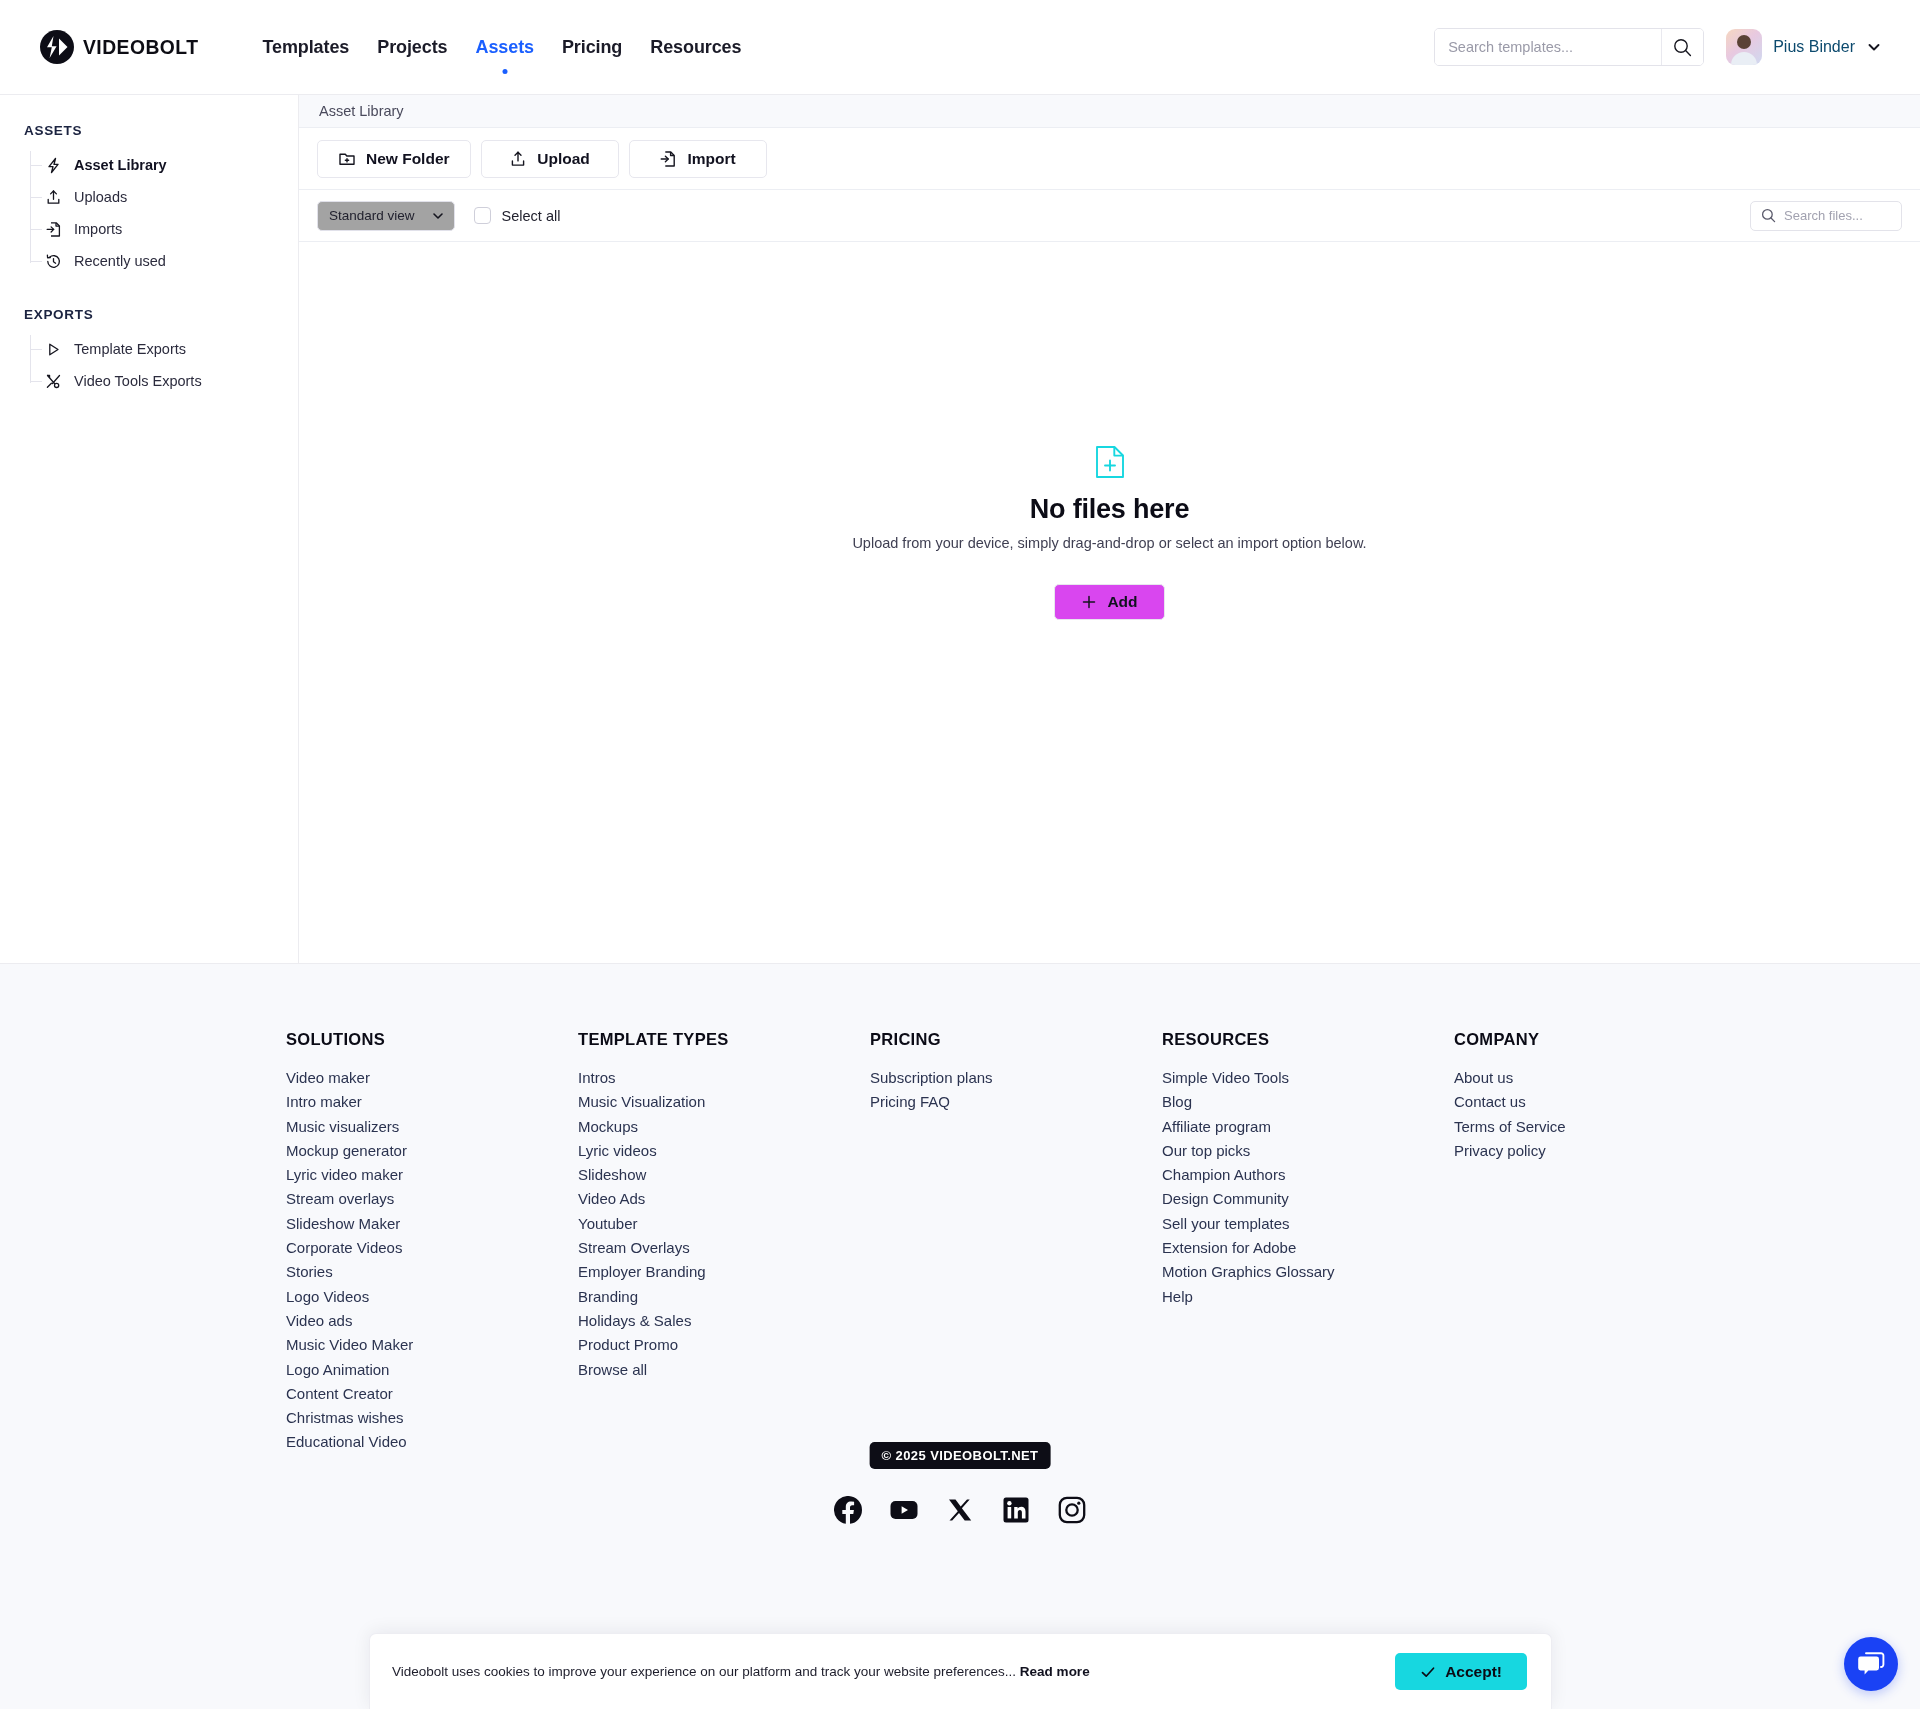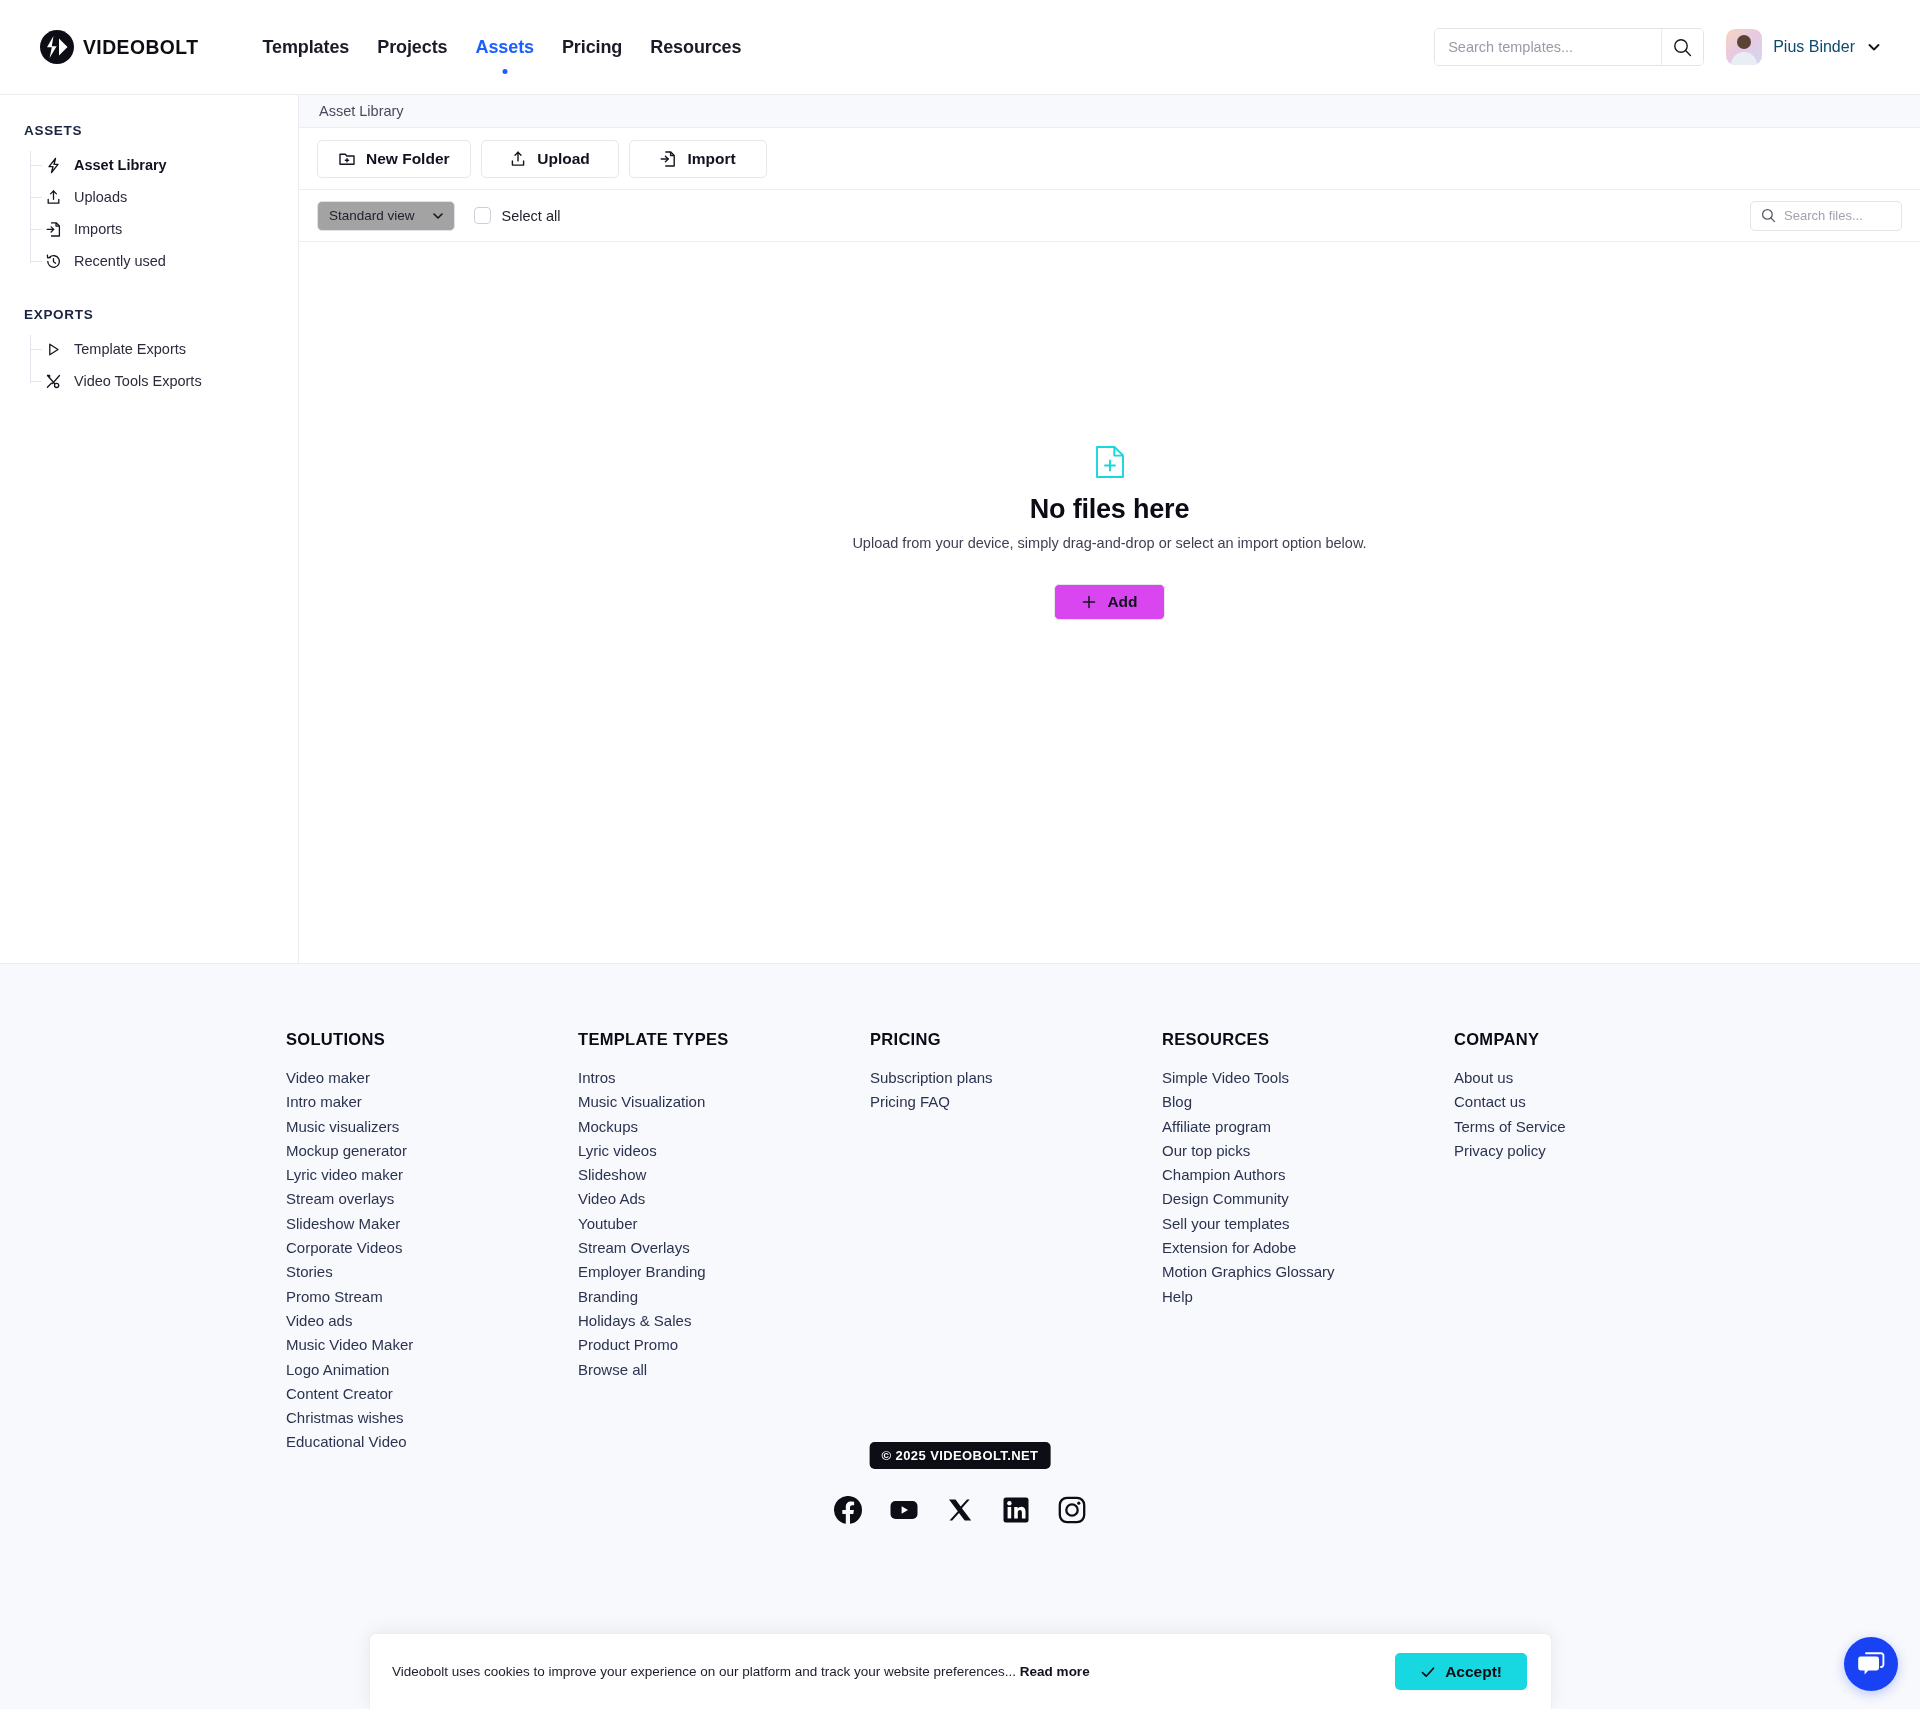--- a/index.html
+++ b/index.html
@@ -512,21 +512,21 @@
       <div class="fcol-title">SOLUTIONS</div>
       <a>Video maker</a>
       <a>Intro maker</a>
       <a>Music visualizers</a>
       <a>Mockup generator</a>
       <a>Lyric video maker</a>
       <a>Stream overlays</a>
       <a>Slideshow Maker</a>
       <a>Corporate Videos</a>
       <a>Stories</a>
-      <a>Promo Stream</a>
+      <a>Logo Videos</a>
       <a>Video ads</a>
       <a>Music Video Maker</a>
       <a>Logo Animation</a>
       <a>Content Creator</a>
       <a>Christmas wishes</a>
       <a>Educational Video</a>
     </div>
 
     <div class="fcol">
       <div class="fcol-title">TEMPLATE TYPES</div>

